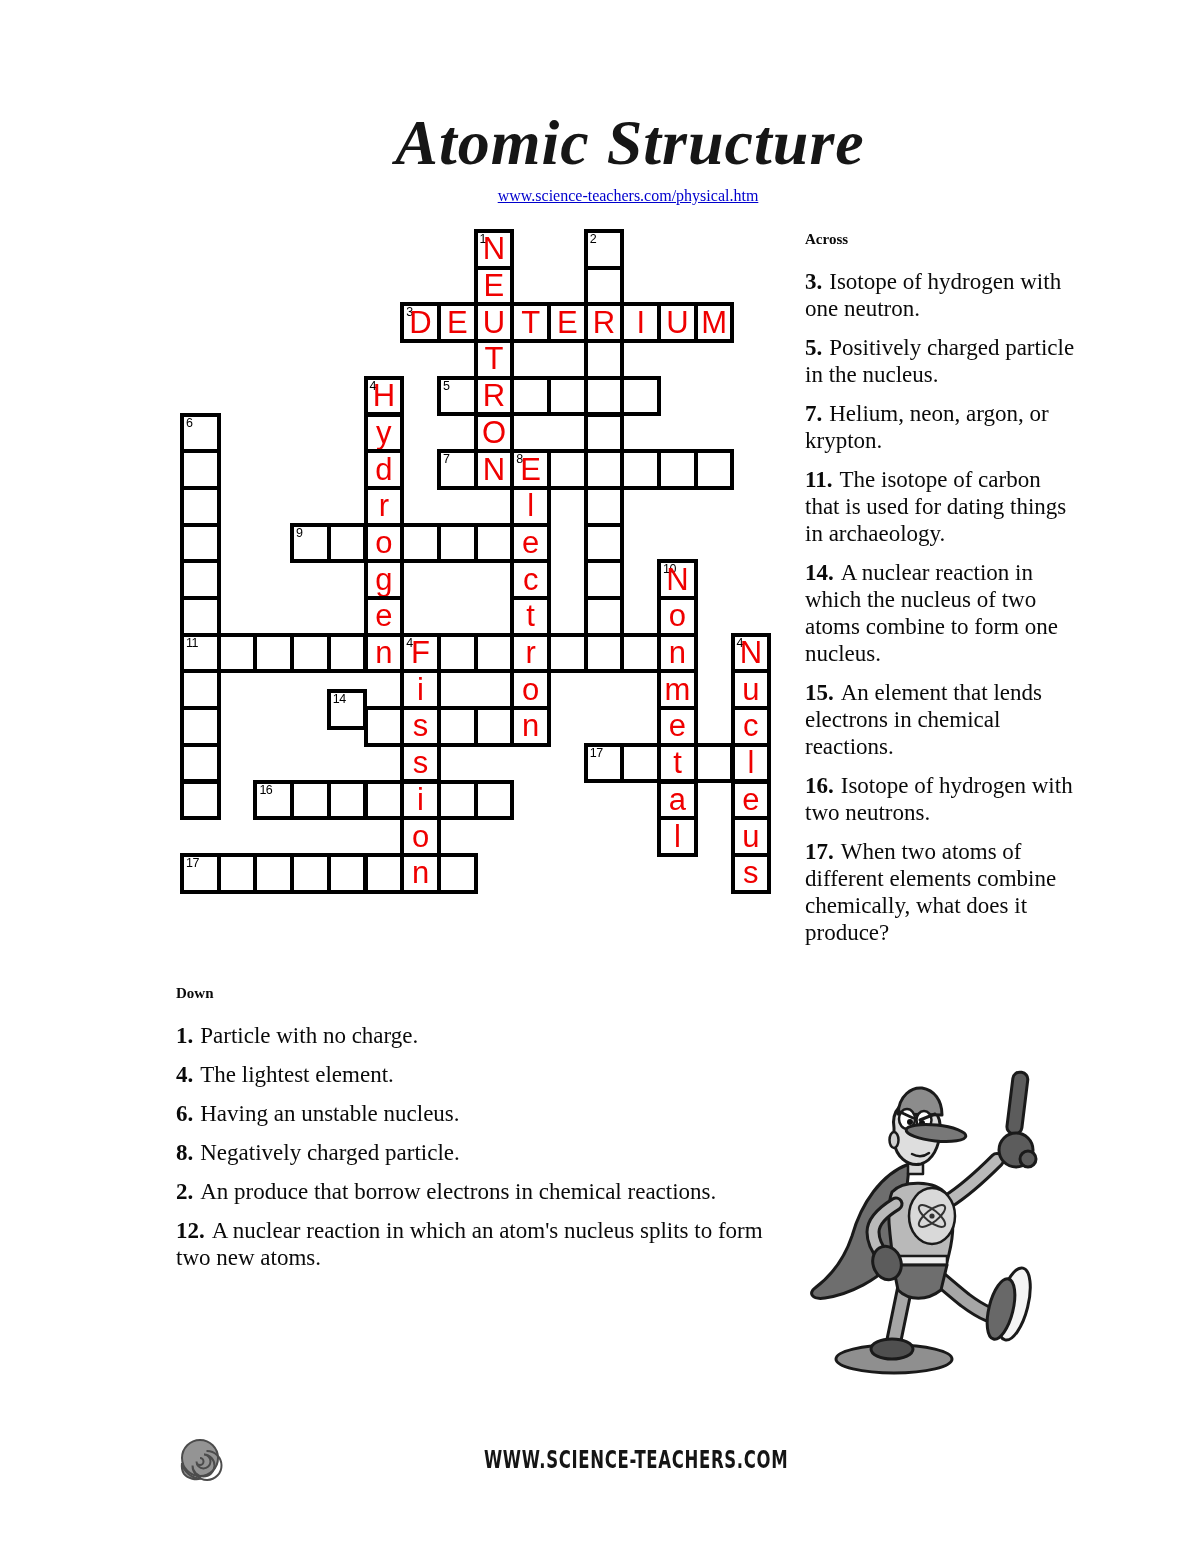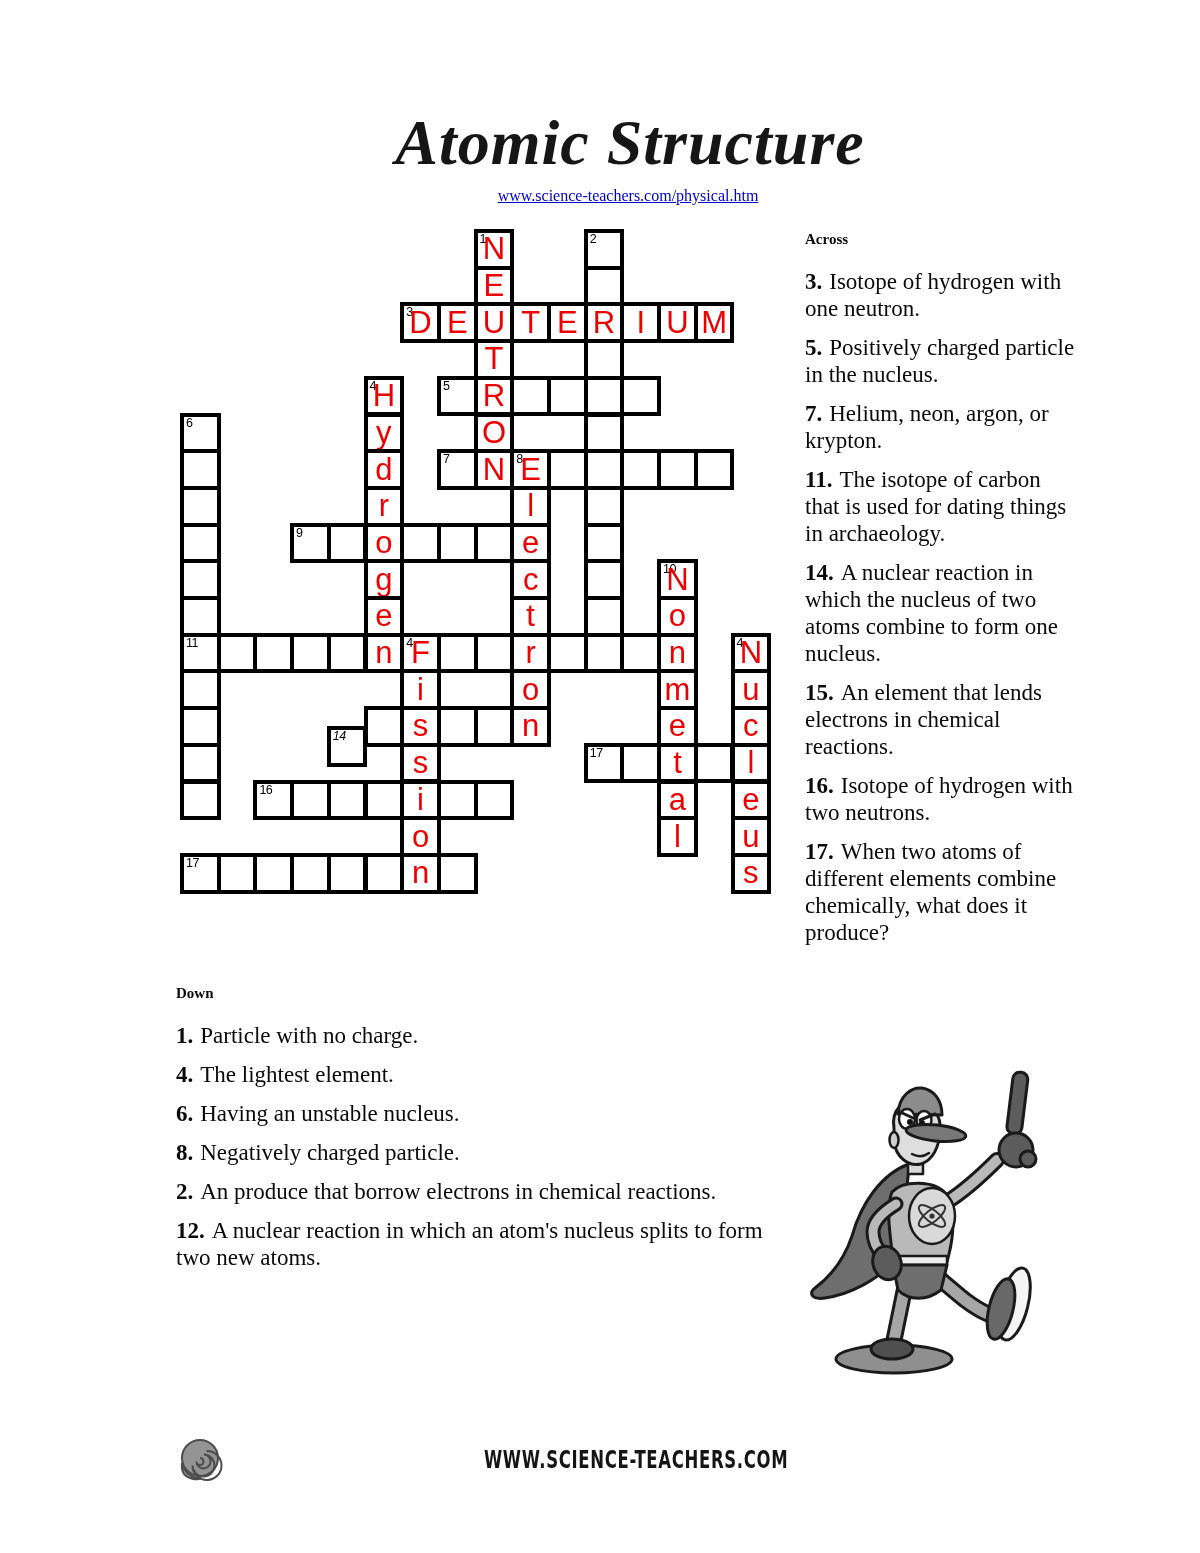--- a/index.html
+++ b/index.html
@@ -259,21 +259,21 @@
       </div>
       <div class="cell" style="left: 550.5px; top: 550.5px;">
         <span class="clet">e</span>
       </div>
       <div class="cell" style="left: 550.5px; top: 587.2px;">
         <span class="clet">u</span>
       </div>
       <div class="cell" style="left: 550.5px; top: 623.9px;">
         <span class="clet">s</span>
       </div>
-      <div class="cell" style="left: 146.8px; top: 497px; font-style: italic;">
+      <div class="cell" style="left: 146.8px; top: 460px;">
         <span class="cnum">14</span>
       </div>
       <div class="cell" style="left: 183.5px; top: 477.1px;"></div>
       <div class="cell" style="left: 256.9px; top: 477.1px;"></div>
       <div class="cell" style="left: 293.6px; top: 477.1px;"></div>
       <div class="cell" style="left: 403.7px; top: 513.8px;">
         <span class="cnum">17</span>
       </div>
       <div class="cell" style="left: 440.4px; top: 513.8px;"></div>
       <div class="cell" style="left: 513.8px; top: 513.8px;"></div>

